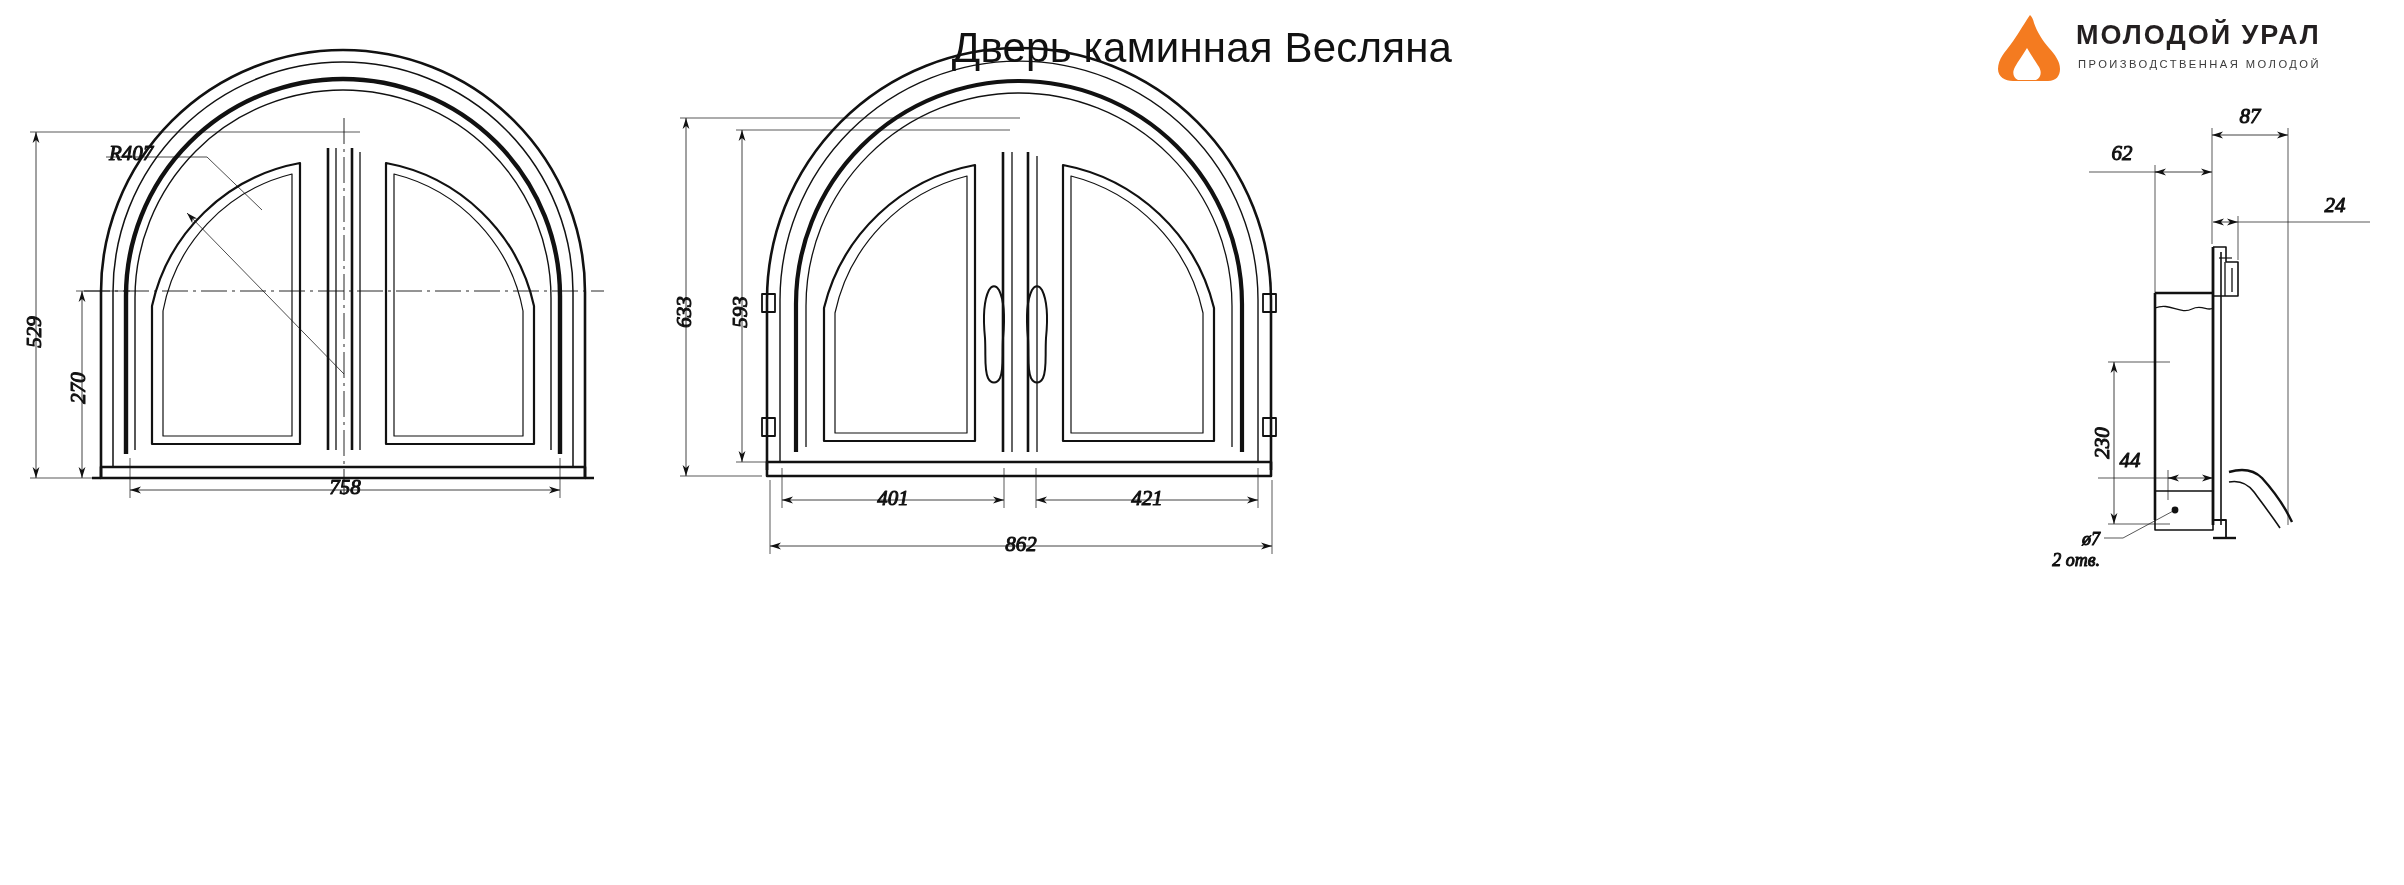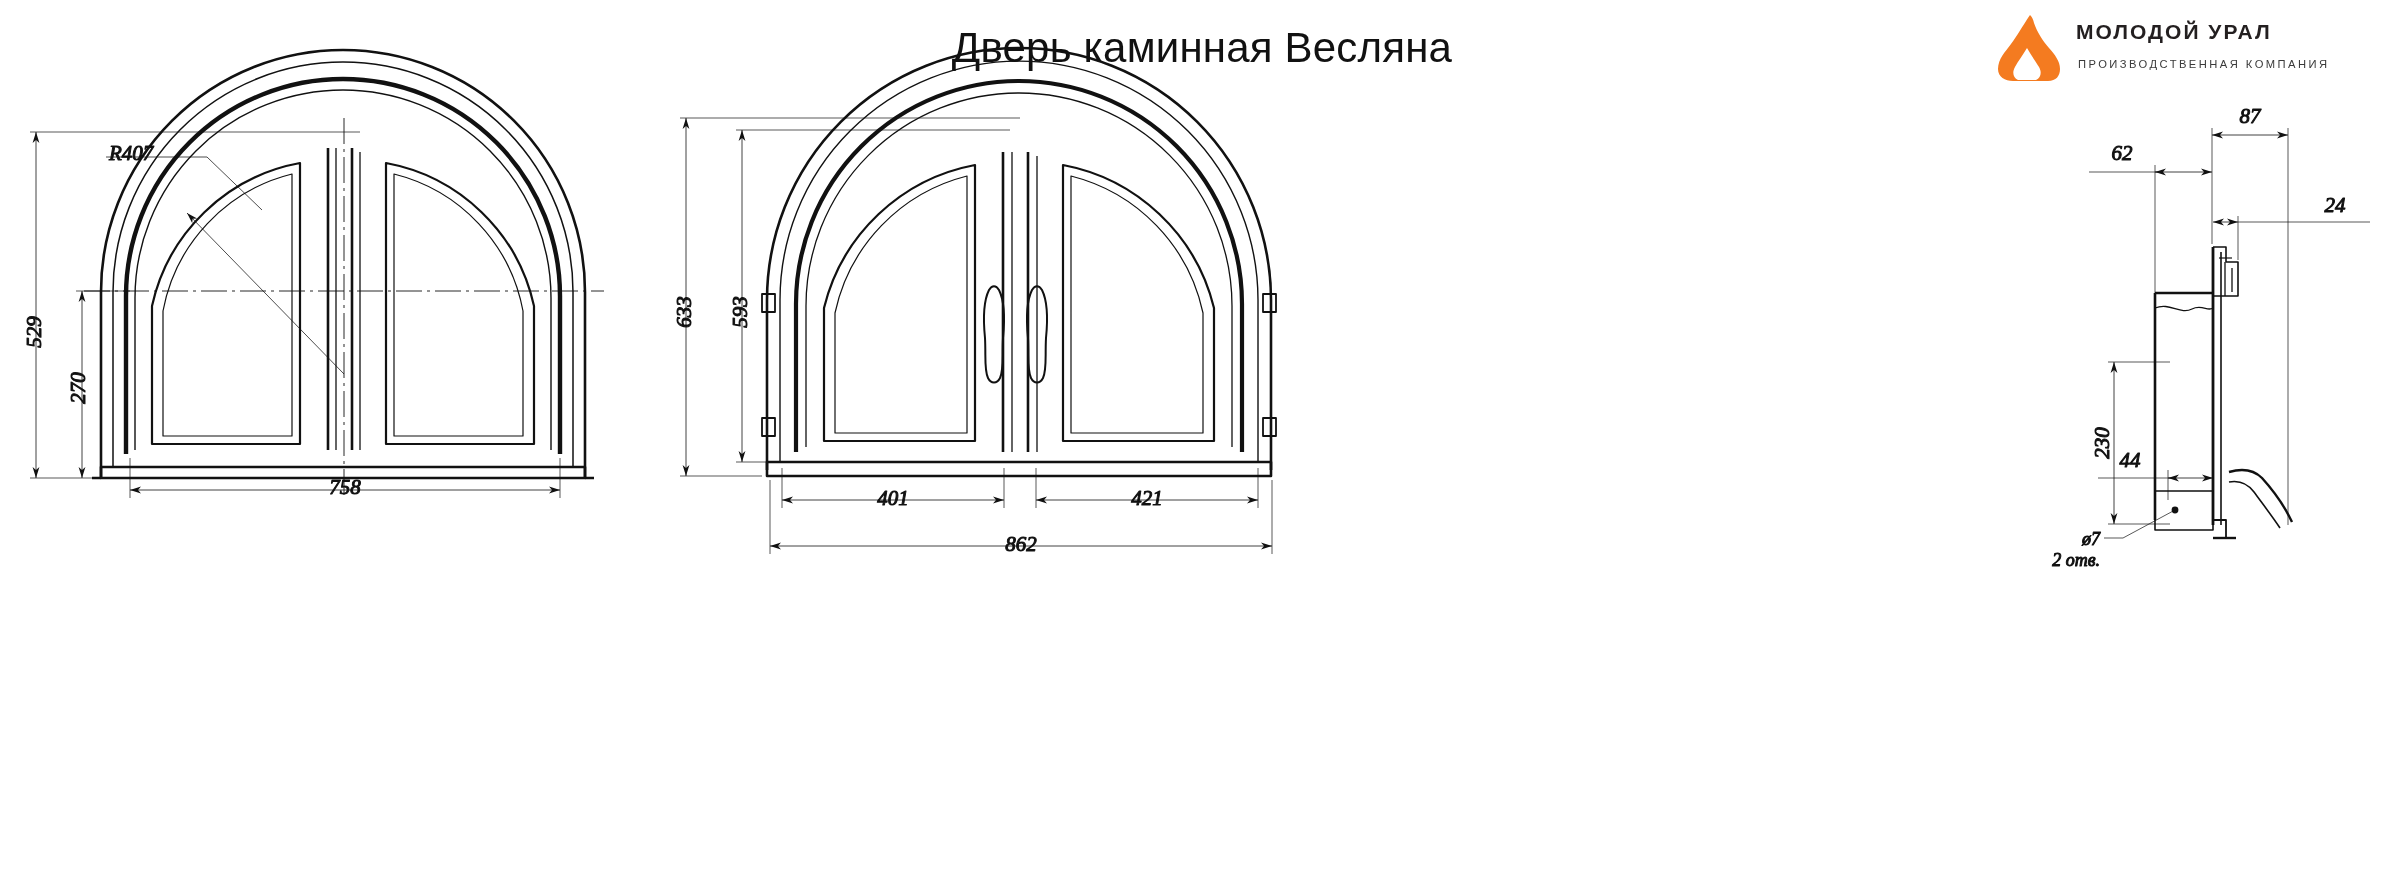--- a/index.html
+++ b/index.html
@@ -8,21 +8,21 @@
 
   
   #title{
     position:absolute;left:0;top:24px;width:2404px;text-align:center;
     font-size:42px;font-weight:400;letter-spacing:.2px;color:#111;
     font-family:"Liberation Sans","DejaVu Sans",sans-serif;
   }
   #logo{position:absolute;right:8px;top:12px;width:400px;height:74px;}
   #logo .flame{position:absolute;left:0;top:2px;width:66px;height:68px;}
   #logo .brand{
-    position:absolute;left:80px;top:8px;font-size:21px;font-weight:700;
+    position:absolute;left:80px;top:8px;font-size:27px;font-weight:700;
     letter-spacing:2.0px;color:#231f20;white-space:nowrap;
   }
   #logo .tag{
     position:absolute;left:82px;top:46px;font-size:11.2px;font-weight:400;
     letter-spacing:2.45px;color:#3a3a3a;white-space:nowrap;
   }
 
   
   #sheet{position:absolute;left:0;top:0;width:2404px;height:885px;}
   #sheet svg{display:block;}
@@ -39,21 +39,21 @@
 
 <div id="logo">
   <svg class="flame" viewBox="0 0 66 68">
     <path d="M34 1 C26 13 21 22 15 30 C9 38 2 45 2 55 C2 63 9 67 17 67
              L52 67 C60 67 64 62 64 55 C64 47 59 41 53 34
              C47 27 41 18 38 9 C37 5 36 3 34 1 Z" fill="#F47B20"></path>
     <path d="M31 34 C27 41 22 47 19 53 C16 58 17 64 22 66 L40 66
              C45 64 46 58 43 53 C40 48 35 41 31 34 Z" fill="#ffffff"></path>
   </svg>
   <div class="brand">МОЛОДОЙ УРАЛ</div>
-  <div class="tag">ПРОИЗВОДСТВЕННАЯ КОМПАНИЯ</div>
+  <div class="tag">ПРОИЗВОДСТВЕННАЯ МОЛОДОЙ</div>
 </div>
 
 <div id="sheet">
 <svg width="2404" height="885" viewBox="0 0 2404 885" xmlns="http://www.w3.org/2000/svg">
   <defs>
     <marker id="ar" markerWidth="12" markerHeight="12" refX="11" refY="4" orient="auto" markerUnits="userSpaceOnUse">
       <path d="M0,0.6 L11,4 L0,7.4 L3,4 Z" fill="#111"></path>
     </marker>
     <marker id="arS" markerWidth="12" markerHeight="12" refX="1" refY="4" orient="auto" markerUnits="userSpaceOnUse">
       <path d="M12,0.6 L1,4 L12,7.4 L9,4 Z" fill="#111"></path>

